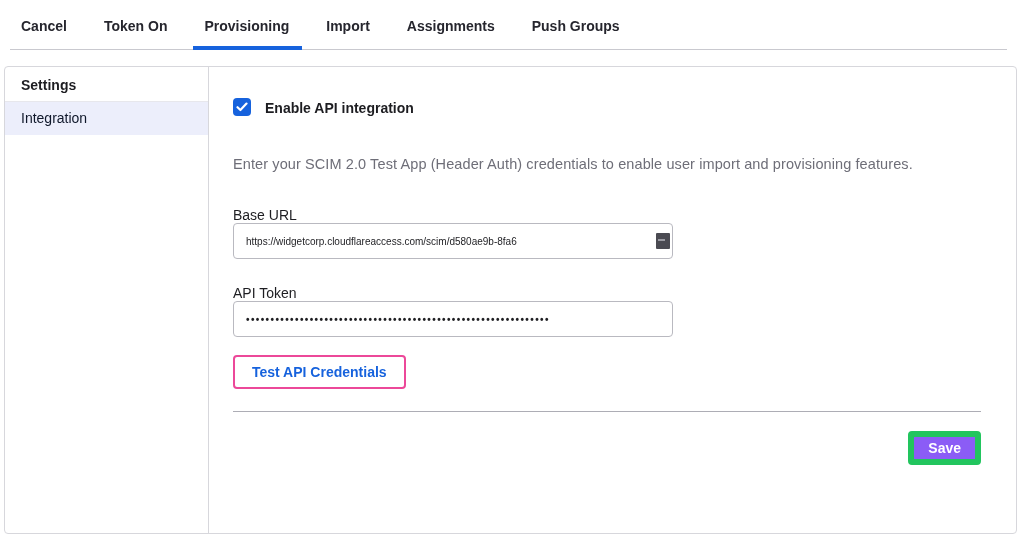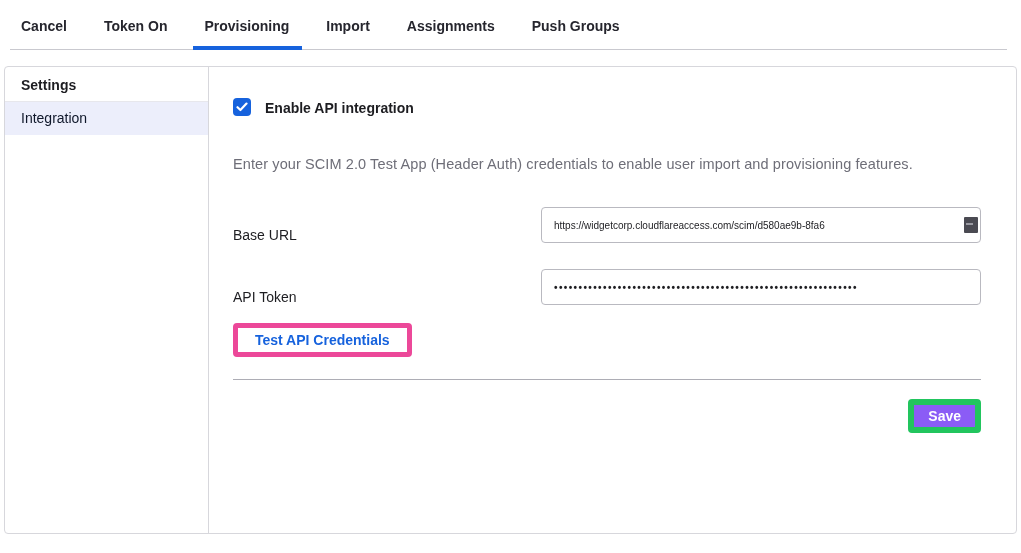--- a/index.html
+++ b/index.html
@@ -113,22 +113,23 @@
 
   .description {
     margin-top: 40px;
     font-size: 14.5px;
     color: #6e6e78;
     letter-spacing: 0.1px;
   }
 
   .field-row {
     display: flex;
-    align-items: flex-end;
+    align-items: flex-start;
     margin-top: 35px;
+    flex-direction: column;
   }
   .field-row + .field-row { margin-top: 26px; }
   .field-label {
     font-size: 14px;
     color: #1d1d21;
     flex: 1;
   }
   .input-wrap {
     position: relative;
     width: 440px;
@@ -163,21 +164,21 @@
     left: 2px; top: 6px;
     width: 7px; height: 2px;
     background: #9a9aa2;
   }
 
   .test-row { margin-top: 18px; }
   .btn-secondary {
     height: 34px;
     padding: 0 17px;
     background: #ffffff;
-    border: 5px solid #ec4899;
+    border: 2px solid #ec4899;
     border-radius: 4px;
     color: #1662dd;
     font-size: 14px;
     font-weight: 700;
     font-family: "Liberation Sans", sans-serif;
     cursor: pointer;
   }
 
   .divider {
     margin-top: 22px;

